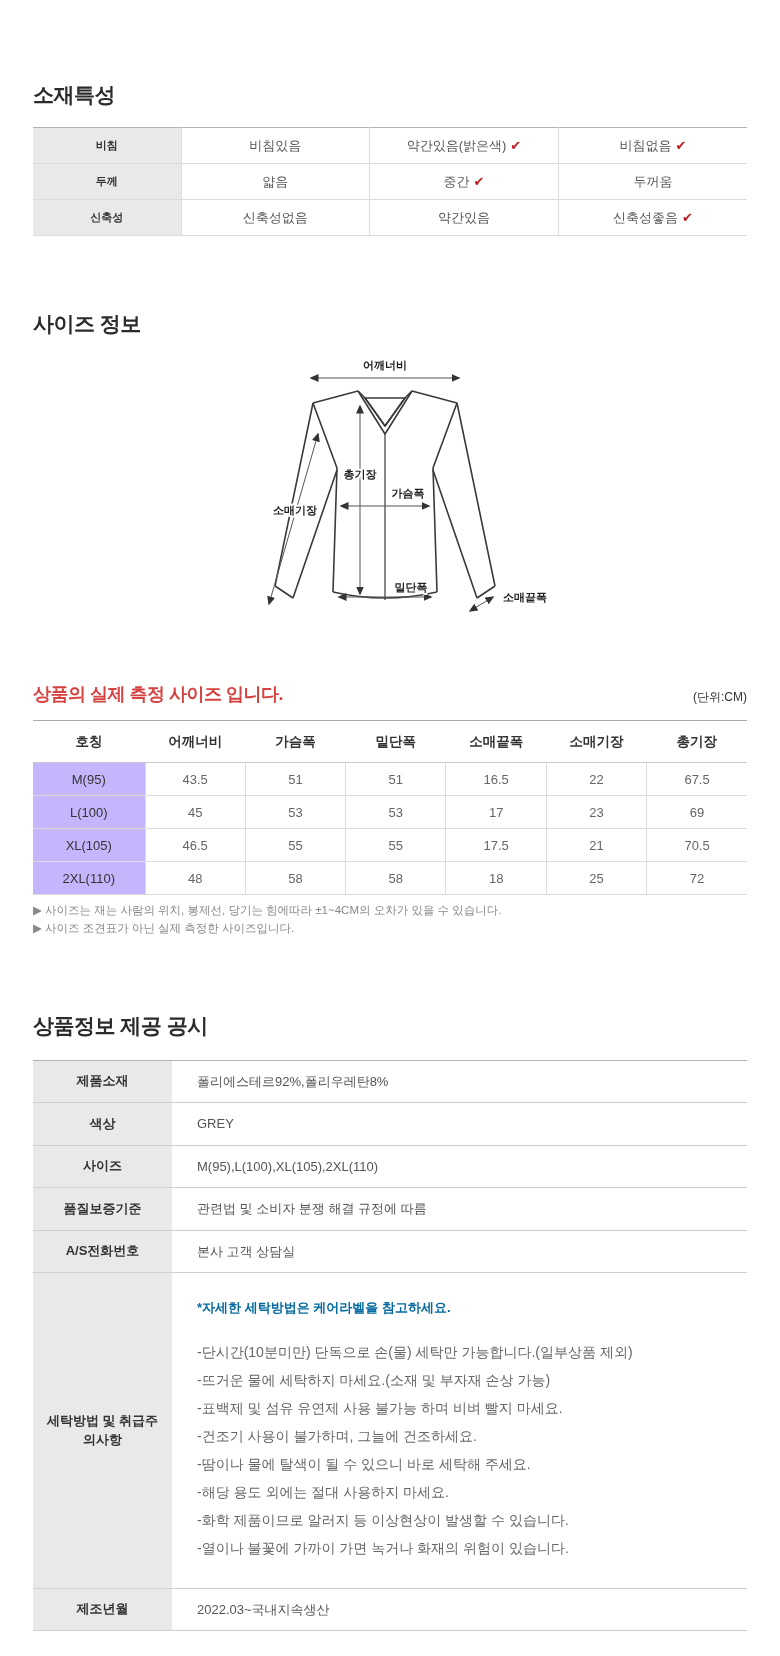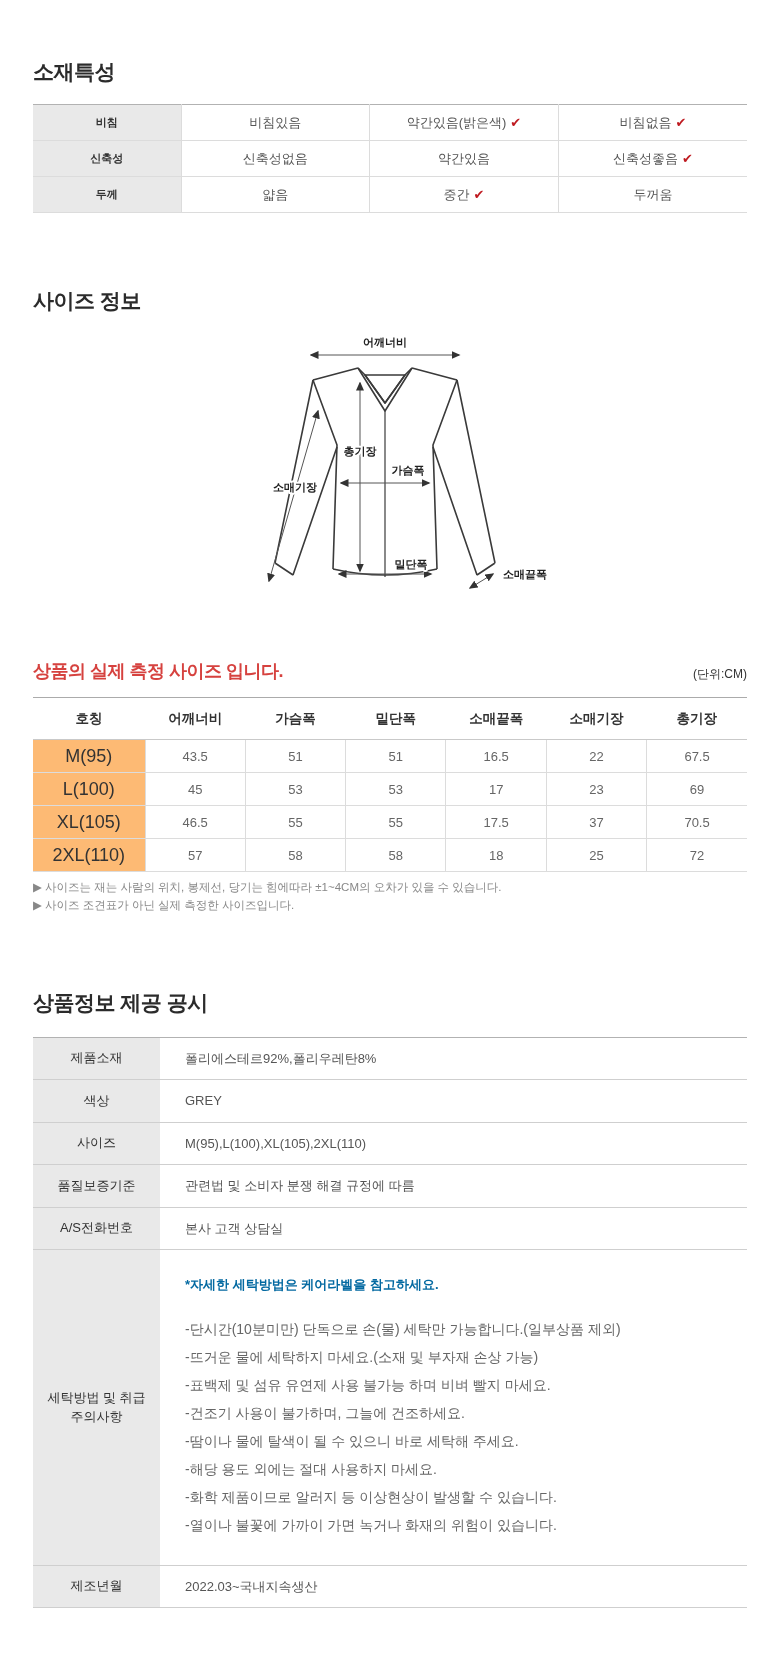--- a/index.html
+++ b/index.html
@@ -5,21 +5,21 @@
   * { margin:0; padding:0; box-sizing:border-box; }
   html,body { background:#ffffff; }
   body {
     width:780px; min-height:1656px; margin:0 auto;
     font-family:"Liberation Sans","DejaVu Sans",sans-serif;
     color:#555;
   }
   .wrap { padding:58px 33px 0 33px; }
 
   h2.sec-title {
-    font-size:21px; font-weight:bold; color:#2b2b2b; letter-spacing:-0.5px;
+    font-size:21px; font-weight:bold; color:#2b2b2b; letter-spacing:-0.5px;margin-top:23px;
   }
 
   
   .mat-table {
     width:100%; border-collapse:collapse; margin-top:18px;
     border-top:1px solid #b2b2b2; border-bottom:1px solid #cfcfcf;
     table-layout:fixed;
   }
   .mat-table th {
     width:148px; background:#e9e9e9; font-size:11px; font-weight:bold; color:#333;
@@ -53,33 +53,33 @@
   .size-table thead th {
     font-size:13.5px; font-weight:bold; color:#333; text-align:center;
     height:42px; border-bottom:1px solid #c9c9c9;
   }
   .size-table thead th:first-child { width:112px; }
   .size-table tbody td {
     font-size:13px; color:#666; text-align:center; height:33px;
     border-bottom:1px solid #dcdcdc; border-left:1px solid #dcdcdc;
   }
   .size-table tbody td:first-child {
-    background:#fdba74; color:#333; font-size:18px; border-left:none;
+    background:#c4b5fd; color:#333; font-size:13px; border-left:none;
   }
   .notes { margin-top:6px; }
   .note-line { font-size:11.5px; color:#888; line-height:1.6; }
 
   
   .pinfo-sec { margin-top:74px; }
   .info-table {
     width:100%; border-collapse:collapse; margin-top:20px;
     border-top:1px solid #b2b2b2; border-bottom:1px solid #cfcfcf;
   }
   .info-table th {
-    width:127px; background:#e9e9e9; font-size:13px; font-weight:normal; color:#333;
+    width:139px; background:#e9e9e9; font-size:13px; font-weight:bold; color:#333;
     text-align:center; vertical-align:middle; border-bottom:1px solid #cfcfcf;
     padding:11px 8px; line-height:1.45;
   }
   .info-table td {
     font-size:13px; color:#555; text-align:left; padding:11px 10px 11px 25px;
     border-bottom:1px solid #cfcfcf; vertical-align:middle; line-height:1.5;
   }
   .info-table tr:last-child th, .info-table tr:last-child td { border-bottom:none; }
   .care-head { font-size:13px; font-weight:bold; color:#0369a1; margin:14px 0 20px 0; }
   .care-line { font-size:14px; color:#666; line-height:2.0; }
@@ -94,30 +94,30 @@
 
   <table class="mat-table">
     <tbody>
       <tr>
         <th>비침</th>
         <td><span>비침있음</span><span class="chk"></span></td>
         <td><span>약간있음(밝은색)</span><span class="chk">✔</span></td>
         <td><span>비침없음</span><span class="chk">✔</span></td>
       </tr>
       <tr>
+        <th>두께</th>
+        <td><span>얇음</span><span class="chk"></span></td>
+        <td><span>중간</span><span class="chk">✔</span></td>
+        <td><span>두꺼움</span><span class="chk"></span></td>
+      </tr>
+      <tr>
         <th>신축성</th>
         <td><span>신축성없음</span><span class="chk"></span></td>
         <td><span>약간있음</span><span class="chk"></span></td>
         <td><span>신축성좋음</span><span class="chk">✔</span></td>
-      </tr>
-      <tr>
-        <th>두께</th>
-        <td><span>얇음</span><span class="chk"></span></td>
-        <td><span>중간</span><span class="chk">✔</span></td>
-        <td><span>두꺼움</span><span class="chk"></span></td>
       </tr>
     </tbody>
   </table>
 
   <div class="size-sec">
     <h2 class="sec-title">사이즈 정보</h2>
 
     <div class="diagram-box">
       <svg width="330" height="272" viewBox="0 0 330 272">
         <defs>
@@ -206,26 +206,26 @@
           <td>17</td>
           <td>23</td>
           <td>69</td>
         </tr>
         <tr>
           <td>XL(105)</td>
           <td>46.5</td>
           <td>55</td>
           <td>55</td>
           <td>17.5</td>
-          <td>37</td>
+          <td>21</td>
           <td>70.5</td>
         </tr>
         <tr>
           <td>2XL(110)</td>
-          <td>57</td>
+          <td>48</td>
           <td>58</td>
           <td>58</td>
           <td>18</td>
           <td>25</td>
           <td>72</td>
         </tr>
       </tbody>
     </table>
 
     <div class="notes">

